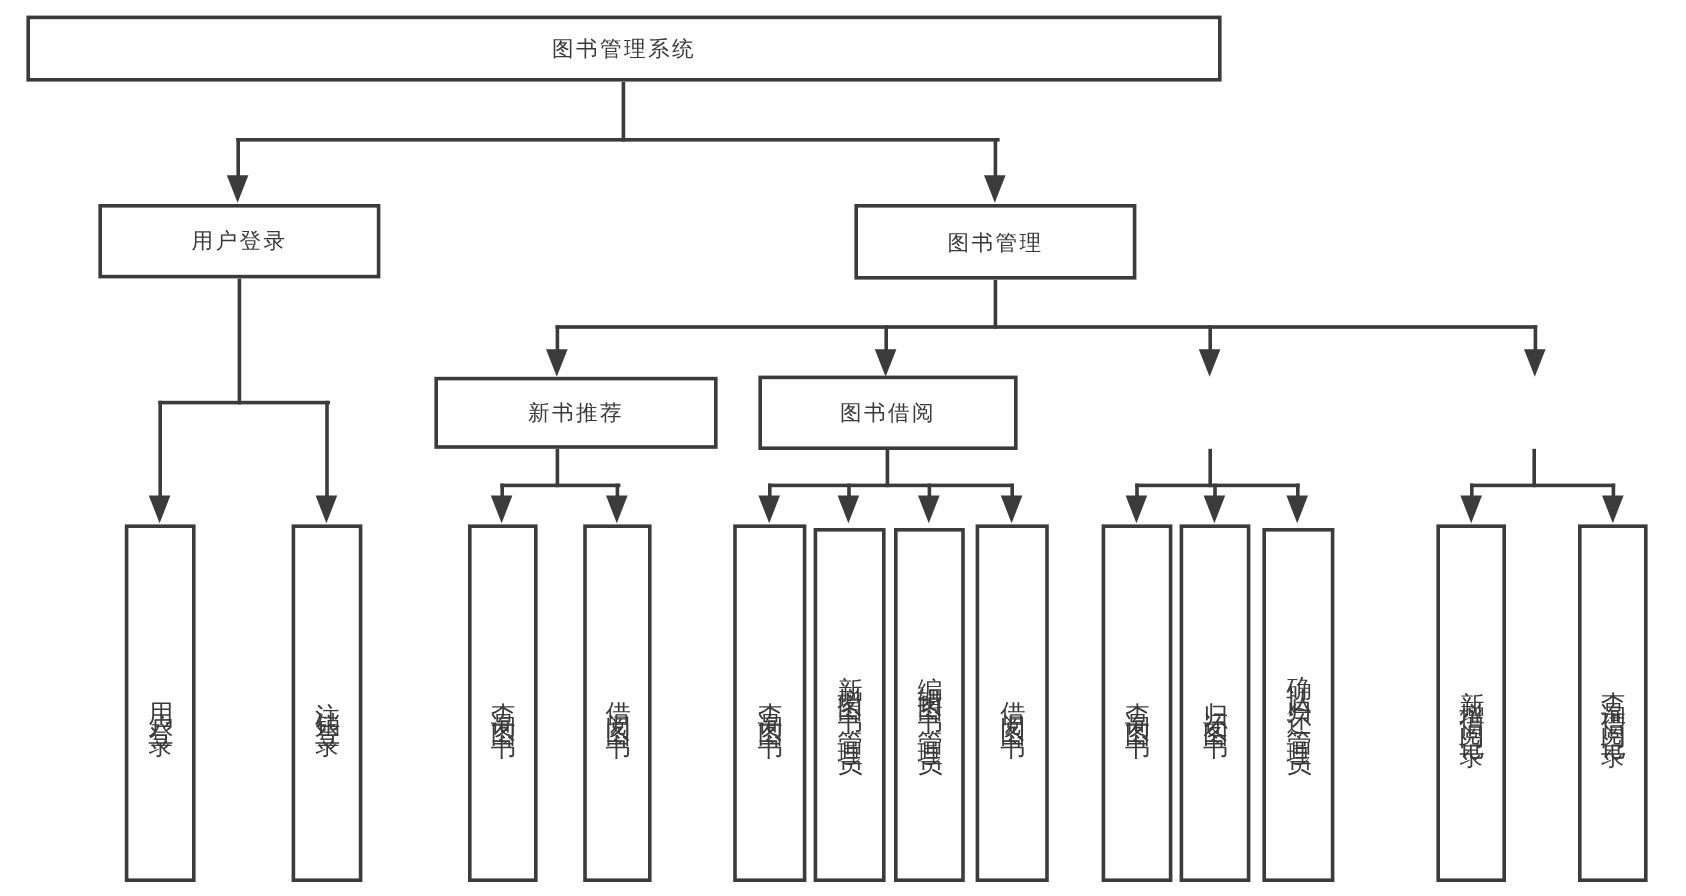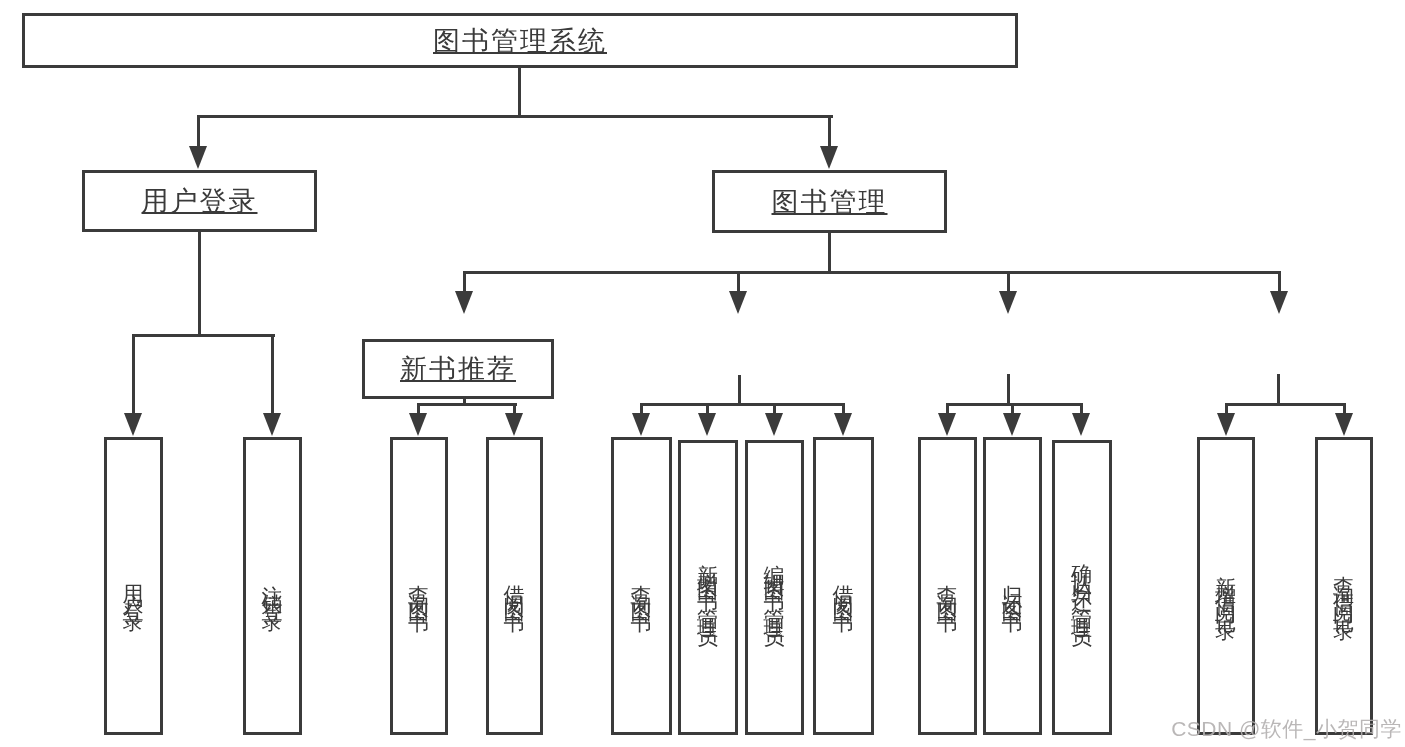--- a/index.html
+++ b/index.html
@@ -20,25 +20,24 @@
   }
   
   .nbox {
     position: absolute;
     background: #fff;
     border: 3px solid var(--line);
     display: flex;
     align-items: center;
     justify-content: center;
     color: var(--text);
-    font-size: 27px;
+    font-size: 18px;
     letter-spacing: 2px;
     white-space: nowrap;
     z-index: 2;
-    text-decoration: underline;
   }
   .vbox {
     position: absolute;
     background: #fff;
     border: 3px solid var(--line);
     display: flex;
     align-items: center;
     justify-content: center;
     color: var(--text);
     z-index: 2;
@@ -78,22 +77,23 @@
 <body>
 
 <div class="canvas">
 
   <div class="nbox" style="left:22px; top:13px; width:996px; height:55px;">图书管理系统</div>
 
   <div class="nbox" style="left:82px; top:170px; width:235px; height:62px;">用户登录</div>
 
   <div class="nbox" style="left:712px; top:170px; width:235px; height:63px;">图书管理</div>
 
-  <div class="nbox" style="left:362px; top:314px; width:192px; height:60px;margin-top:25px;">新书推荐</div>
+  <div class="nbox" style="left:362px; top:314px; width:236px; height:60px;">新书推荐</div>
 
+  <div class="nbox" style="left:632px; top:313px; width:216px; height:62px;">图书借阅</div>
 
 
 
   <div class="vbox" style="left:104px; top:437px; width:59px; height:298px;">
     <span>用户登录</span>
   </div>
   <div class="vbox" style="left:243px; top:437px; width:59px; height:298px;">
     <span>注销登录</span>
   </div>
 
@@ -186,15 +186,14 @@
   <div class="vl" style="left:1080px; top:403px; height:12px;"></div>
   <div class="ah" style="left:1072px; top:413px;"></div>
 
   <div class="vl" style="left:1277px; top:374px; height:32px;"></div>
   <div class="hl" style="left:1225px; top:403px; width:121px;"></div>
   <div class="vl" style="left:1225px; top:403px; height:12px;"></div>
   <div class="ah" style="left:1217px; top:413px;"></div>
   <div class="vl" style="left:1343px; top:403px; height:12px;"></div>
   <div class="ah" style="left:1335px; top:413px;"></div>
 
-  <div class="watermark">CSDN @软件_小贺同学</div>
 
 </div>
 
 </body></html>

